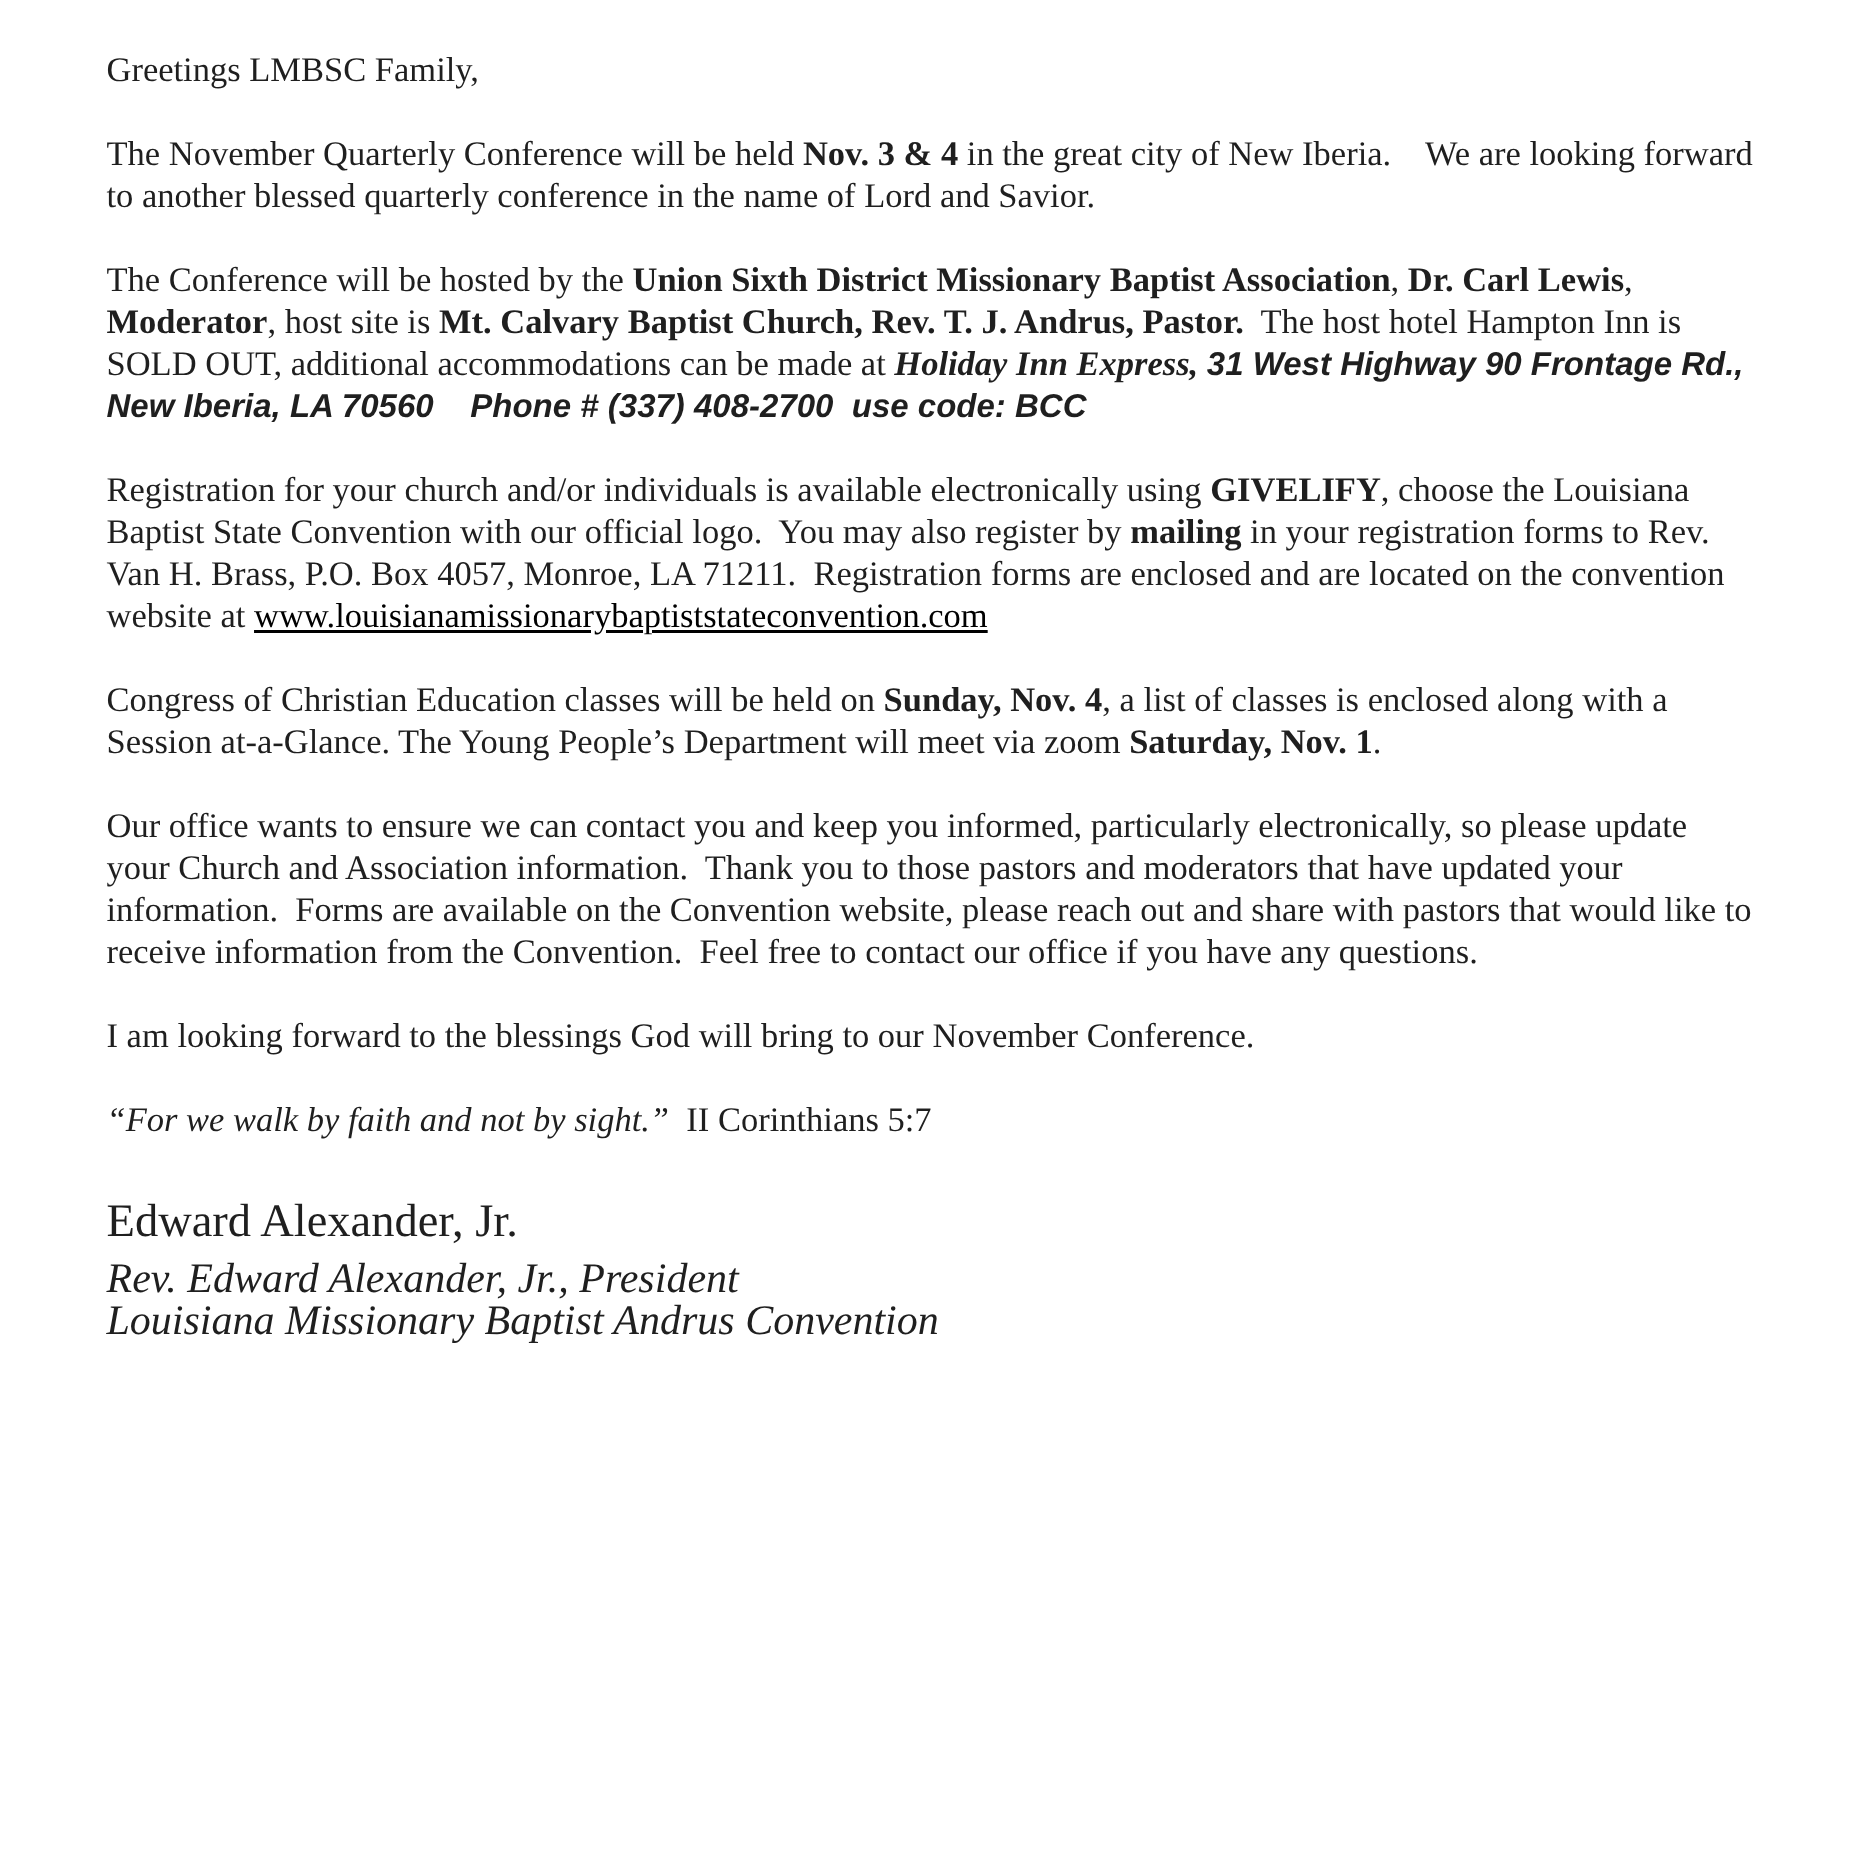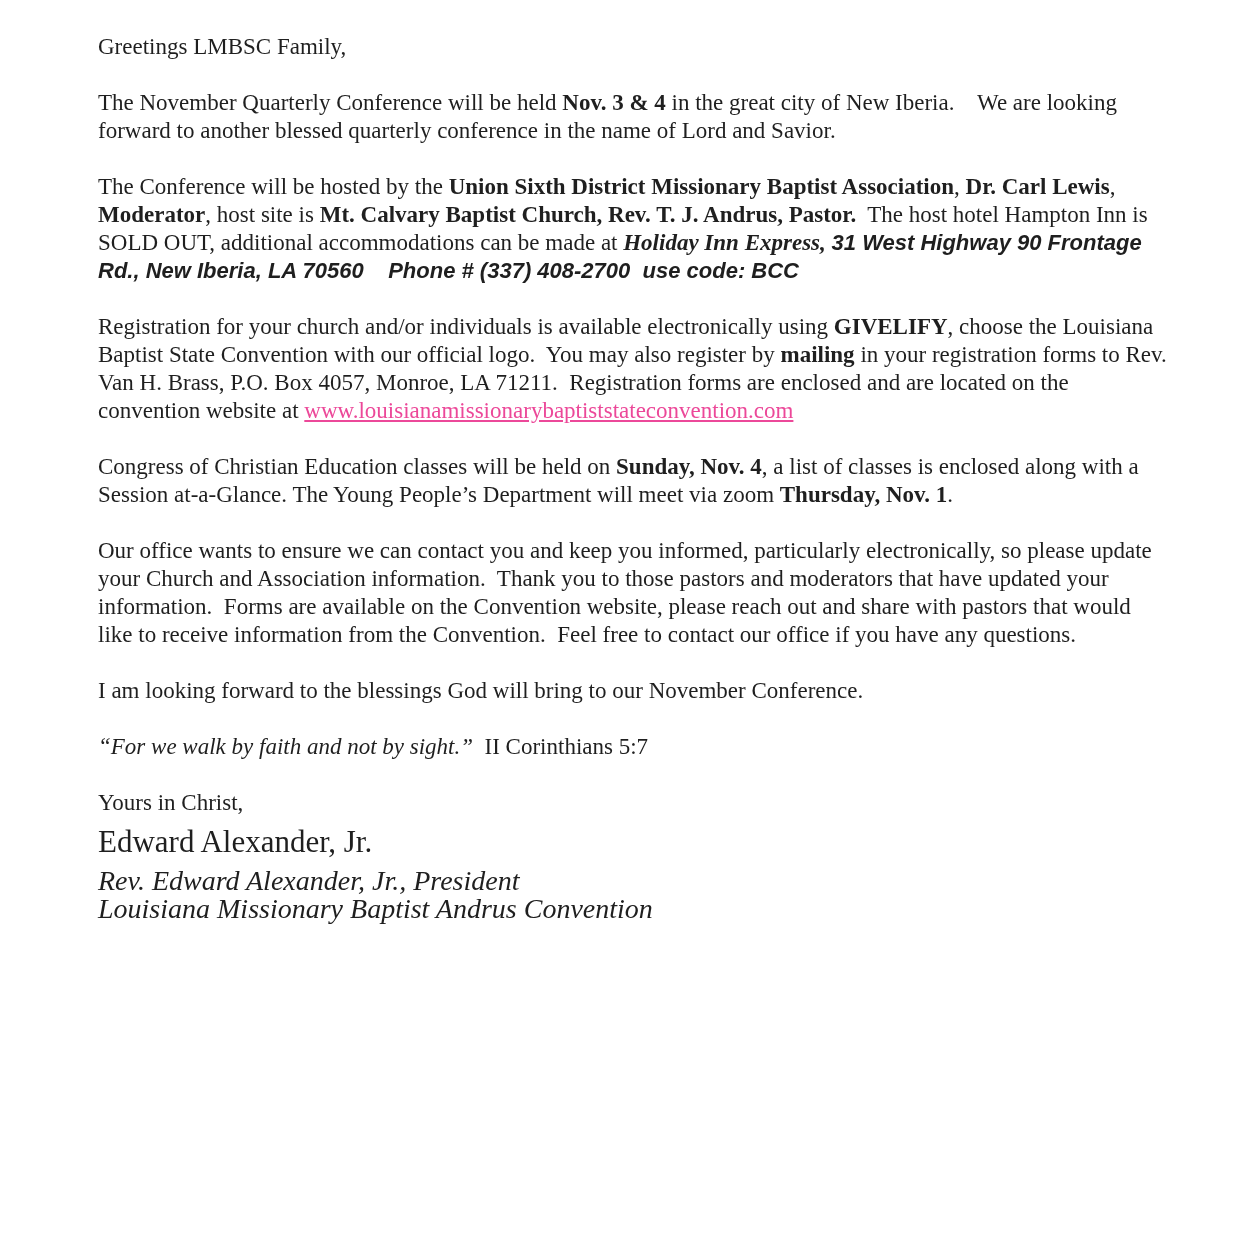--- a/index.html
+++ b/index.html
@@ -8,40 +8,40 @@
     width: 1240px;
     height: 1247px;
     font-family: "Liberation Serif", serif;
     color: #1f1f1f;
     overflow: hidden;
   }
   .page {
     width: 1240px;
     height: 1247px;
     background: #ffffff;
-    padding: 33px 70px 0 98px;
+    padding: 33px 70px 0 71px;
   }
   .para {
     font-size: 23px;
     line-height: 28px;
     margin: 0 0 28px 0;
     white-space: pre-wrap;
     max-width: 1100px;
   }
   .run-b  { font-weight: bold; }
   .run-i  { font-style: italic; }
   .run-bi { font-weight: bold; font-style: italic; }
   .run-bis {
     font-weight: bold;
     font-style: italic;
     font-family: "Liberation Sans", sans-serif;
     font-size: 22px;
   }
   .run-link {
-    color: #ec4899;
+    color: #000000;
     text-decoration: underline;
     cursor: pointer;
     margin-top: 28px;
   }
   .closing-block { margin-top: 24px; }
   .closing-line {
     font-size: 23px;
     line-height: 28px;
   }
   .signature-name {
@@ -61,28 +61,27 @@
 <div class="page">
 
   <p class="para">Greetings LMBSC Family,</p>
 
   <p class="para"><span>The November Quarterly Conference will be held </span><span class="run-b">Nov. 3 &amp; 4</span><span> in the great city of New Iberia.    We are looking forward to another blessed quarterly conference in the name of Lord and Savior.</span></p>
 
   <p class="para"><span>The Conference will be hosted by the </span><span class="run-b">Union Sixth District Missionary Baptist Association</span><span>, </span><span class="run-b">Dr. Carl Lewis</span><span>, </span><span class="run-b">Moderator</span><span>, host site is </span><span class="run-b">Mt. Calvary Baptist Church, Rev. T. J. Andrus, Pastor.</span><span>  The host hotel Hampton Inn is SOLD OUT, additional accommodations can be made at </span><span class="run-bi">Holiday Inn Express,</span><span> </span><span class="run-bis">31 West Highway 90 Frontage Rd., New Iberia, LA 70560    Phone # (337) 408-2700  use code: BCC</span></p>
 
   <p class="para"><span>Registration for your church and/or individuals is available electronically using </span><span class="run-b">GIVELIFY</span><span>, choose the Louisiana Baptist State Convention with our official logo.  You may also register by </span><span class="run-b">mailing</span><span> in your registration forms to Rev. Van H. Brass, P.O. Box 4057, Monroe, LA 71211.  Registration forms are enclosed and are located on the convention website at </span><a class="run-link" href="#">www.louisianamissionarybaptiststateconvention.com</a></p>
 
-  <p class="para"><span>Congress of Christian Education classes will be held on </span><span class="run-b">Sunday, Nov. 4</span><span>, a list of classes is enclosed along with a Session at-a-Glance. The Young People’s Department will meet via zoom </span><span class="run-b">Thursday, Nov. 1</span><span>.</span></p>
+  <p class="para"><span>Congress of Christian Education classes will be held on </span><span class="run-b">Sunday, Nov. 4</span><span>, a list of classes is enclosed along with a Session at-a-Glance. The Young People’s Department will meet via zoom </span><span class="run-b">Saturday, Nov. 1</span><span>.</span></p>
 
   <p class="para"><span>Our office wants to ensure we can contact you and keep you informed, particularly electronically, so please update your Church and Association information.  Thank you to those pastors and moderators that have updated your information.  Forms are available on the Convention website, please reach out and share with pastors that would like to receive information from the Convention.  Feel free to contact our office if you have any questions.</span></p>
 
   <p class="para"><span>I am looking forward to the blessings God will bring to our November Conference.</span></p>
 
   <p class="para"><span class="run-i">“For we walk by faith and not by sight.”</span><span>  II Corinthians 5:7</span></p>
 
   <div class="closing-block">
-    <div class="closing-line">Yours in Christ,</div>
     <div class="signature-name">Edward Alexander, Jr.</div>
     <div class="signature-line">Rev. Edward Alexander, Jr., President</div>
     <div class="signature-line">Louisiana Missionary Baptist Andrus Convention</div>
   </div>
 
 </div>
 
 </body></html>

